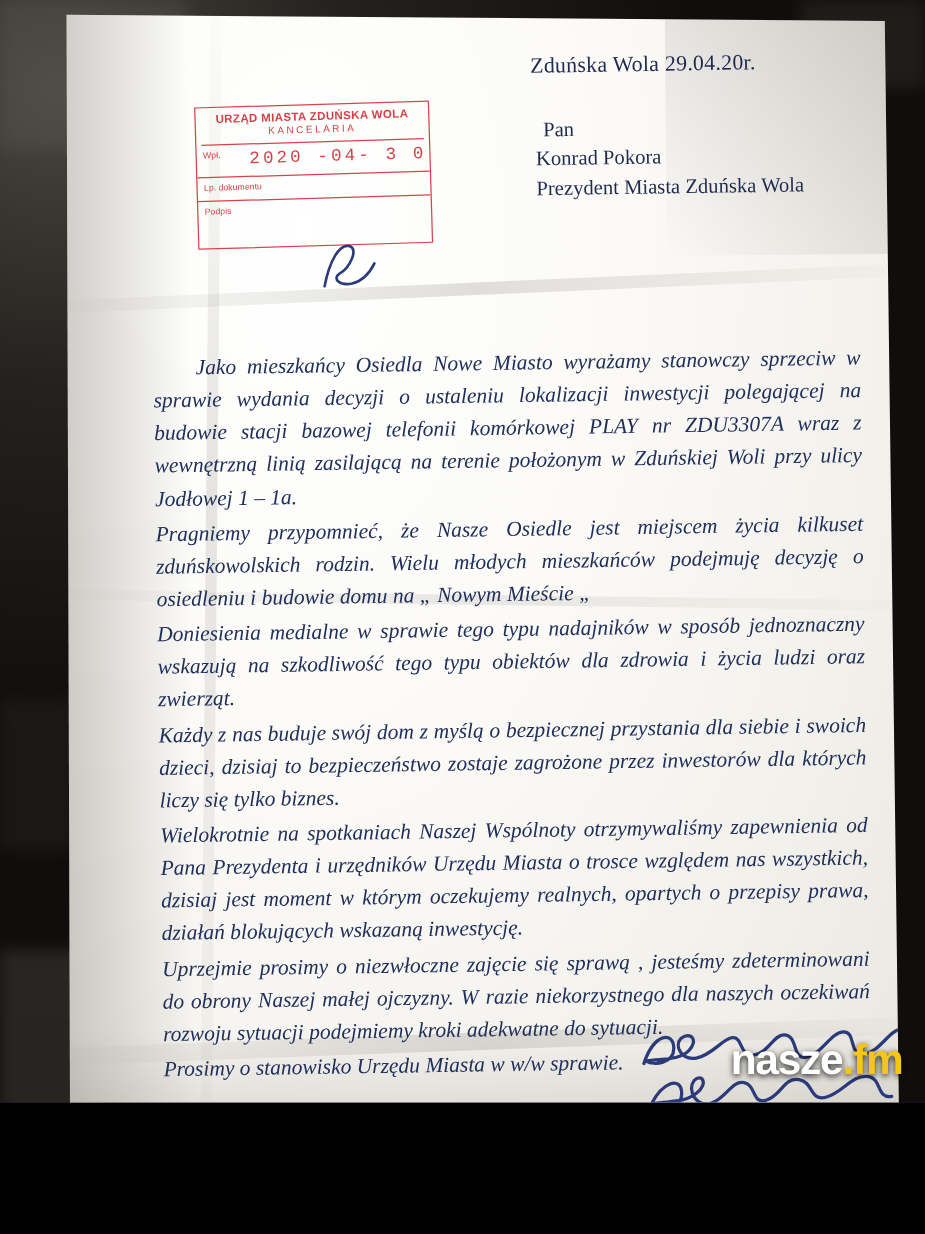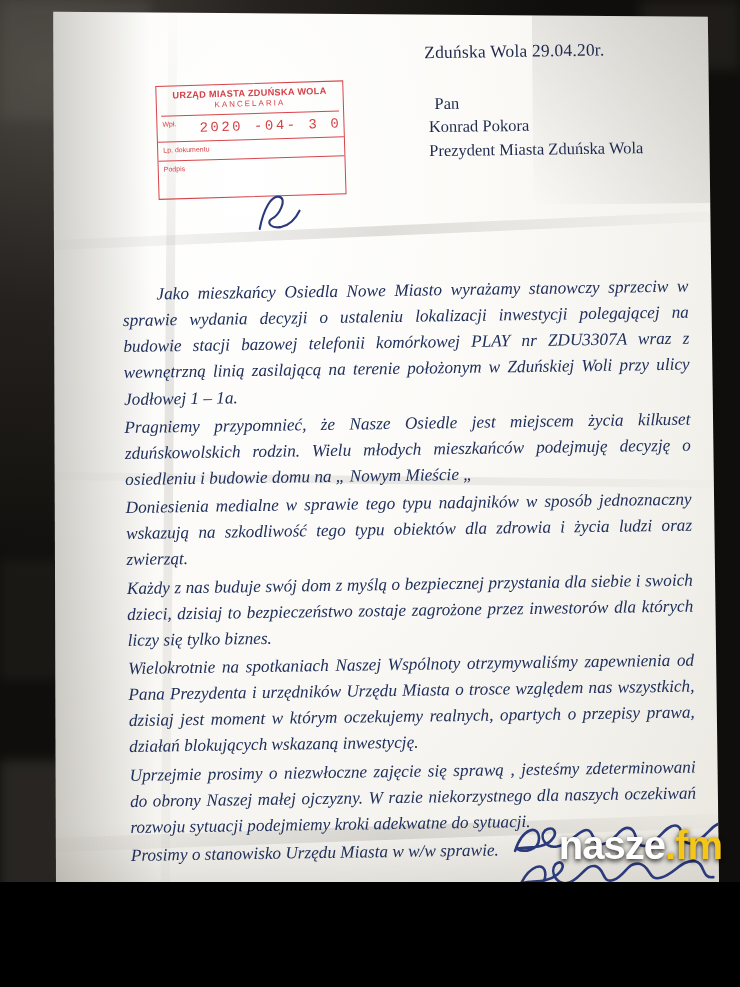--- a/index.html
+++ b/index.html
@@ -193,21 +193,21 @@
     color: #2b3a7a;
   }
 
   
   .watermark {
     position: absolute;
     right: 18px;
     bottom: 14px;
     font-family: "Liberation Sans", sans-serif;
     font-weight: bold;
-    font-size: 40px;
+    font-size: 34px;
     letter-spacing: -1px;
     color: #ffffff;
     text-shadow: 0 2px 5px rgba(0,0,0,.9);
   }
   .watermark .accent { color: #f5c518; }
 </style>
 </head>
 <body>
 
 <div id="scene">

